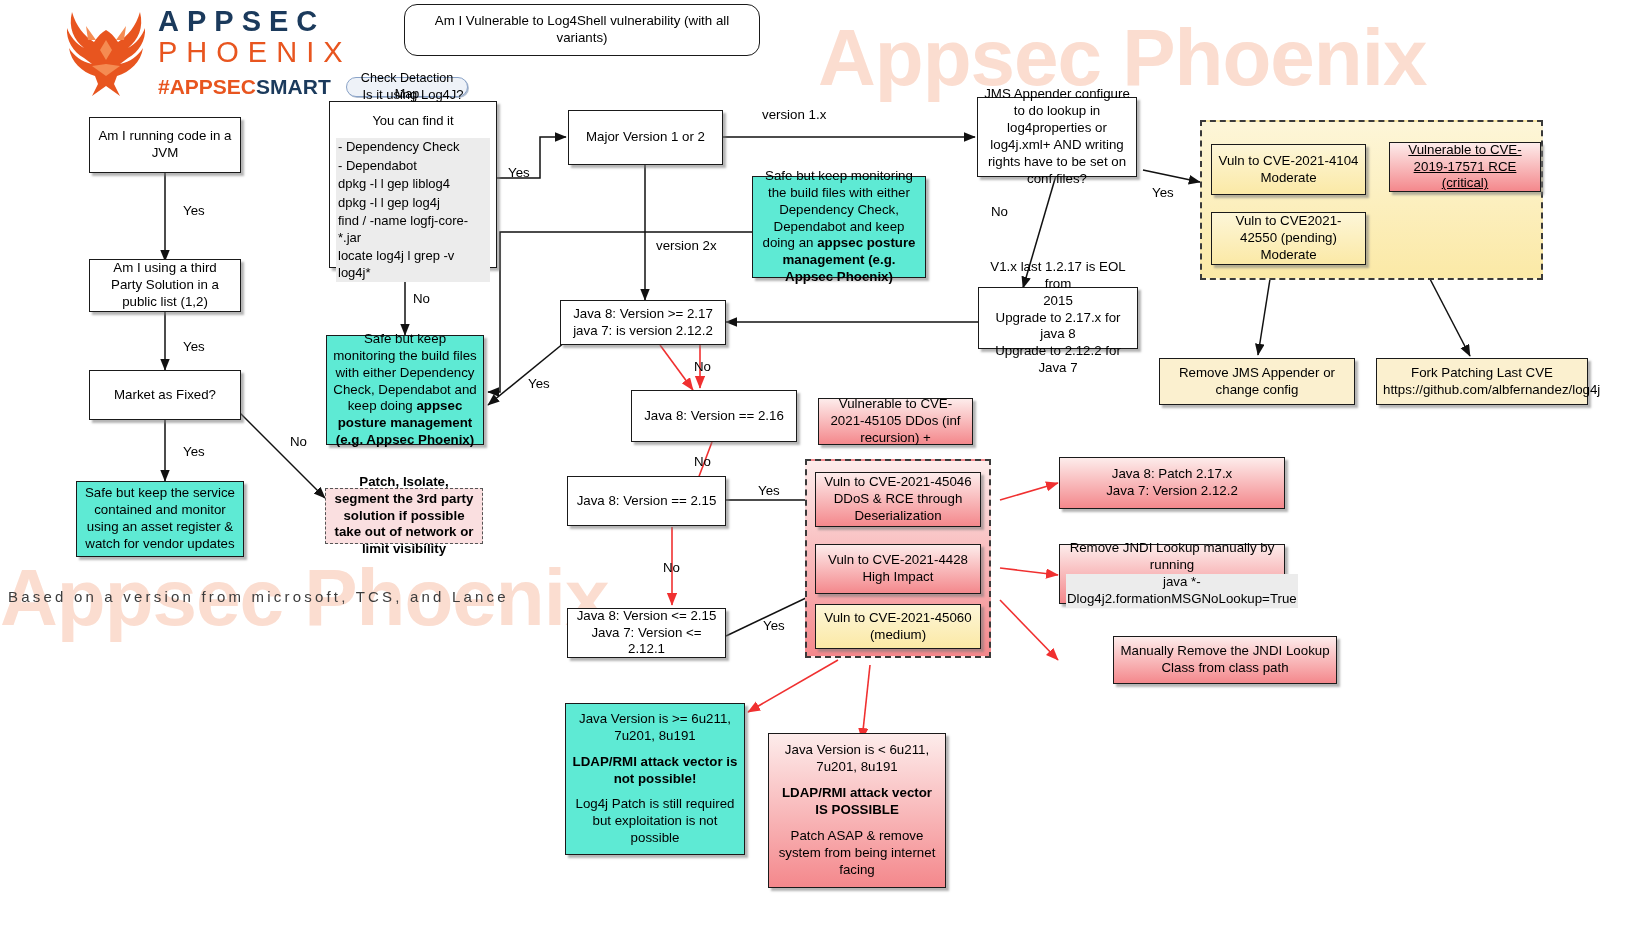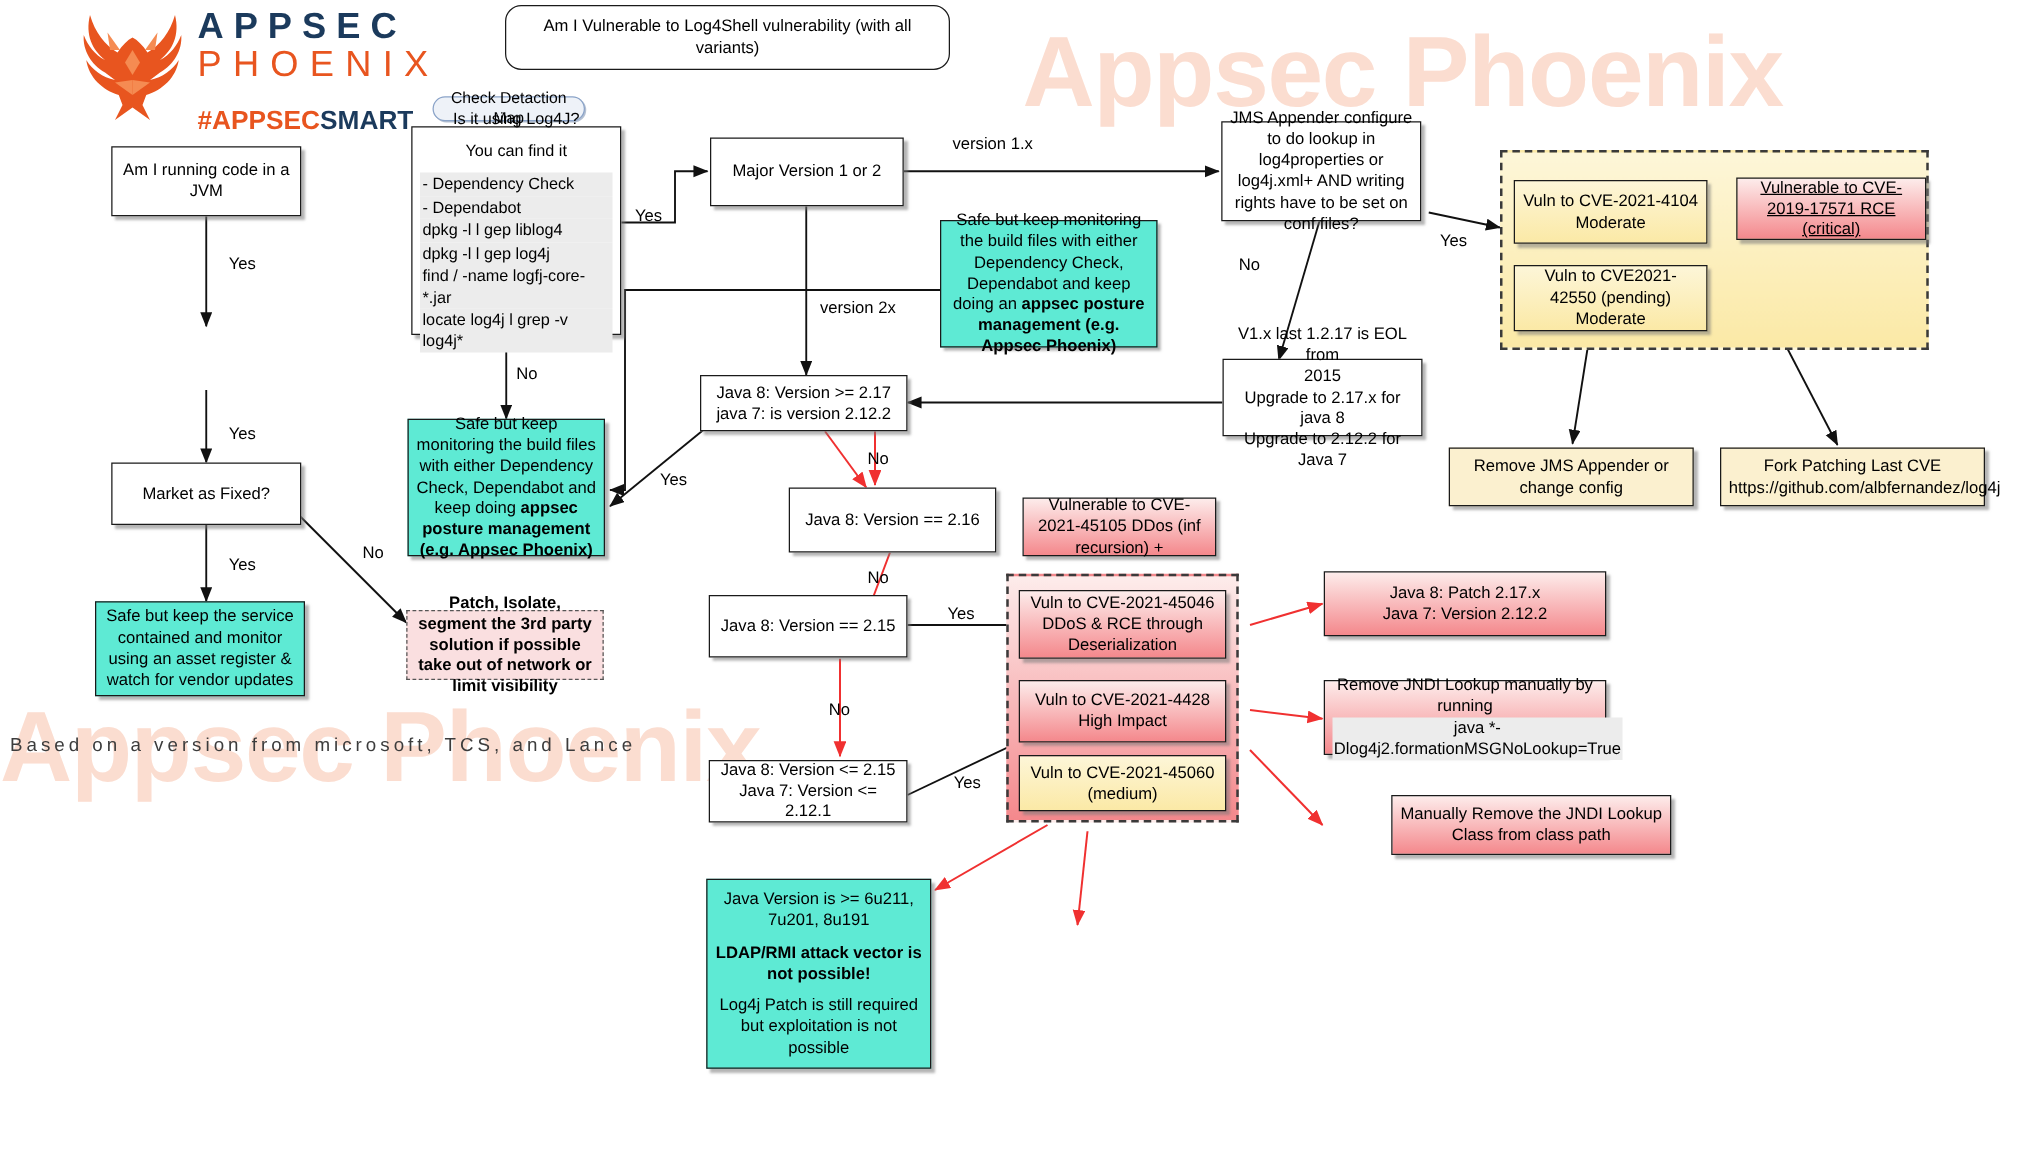--- a/index.html
+++ b/index.html
@@ -15,21 +15,21 @@
   .wm2{left:0px;top:552px;font-size:80px;}
   .wm-note{position:absolute;left:8px;top:588px;font-size:15px;color:#3c3c3c;
            letter-spacing:3.2px;white-space:nowrap;}
 
   
   .logo-wrap{position:absolute;left:62px;top:4px;width:290px;height:100px;}
   .logo-bird{position:absolute;left:0;top:2px;width:88px;height:92px;}
   .logo-text{position:absolute;left:96px;top:2px;}
   .logo-l1{font-size:29px;font-weight:bold;letter-spacing:8px;color:#1b3a5c;line-height:1.05;}
   .logo-l2{font-size:29px;font-weight:normal;letter-spacing:9px;color:#e8551f;line-height:1.15;}
-  .logo-l3{font-size:21px;font-weight:bold;letter-spacing:0px;line-height:1.2;margin-top:14px;}
+  .logo-l3{font-size:21px;font-weight:bold;letter-spacing:0px;line-height:1.2;margin-top:4px;}
   .o1{color:#e8551f;} .o2{color:#1b3a5c;}
 
   
   svg.wires{position:absolute;left:0;top:0;width:1630px;height:934px;overflow:visible;}
 
   
   .node{position:absolute;box-sizing:border-box;display:flex;align-items:center;
         justify-content:center;text-align:center;font-size:13.3px;line-height:1.27;
         border:1.6px solid #1a1a1a;background:#fff;
         box-shadow:3px 3px 2px rgba(120,120,120,.55);padding:4px 6px;}
@@ -167,20 +167,23 @@
   </div>
 
   <div class="node label-tag" style="left:346px;top:77px;width:122px;height:20px;font-size:12.6px;border-radius:10px;">
     <div class="in">Check Detaction Map</div>
   </div>
 
   <div class="node plain" style="left:89px;top:117px;width:152px;height:56px;">
     <div class="in">Am I running code in a JVM</div>
   </div>
 
+  <div class="node plain" style="left:89px;top:259px;width:152px;height:53px;">
+    <div class="in">Am I using a third Party Solution in a public list (1,2)</div>
+  </div>
 
   <div class="node plain" style="left:89px;top:370px;width:152px;height:50px;">
     <div class="in">Market as Fixed?</div>
   </div>
 
   <div class="node green" style="left:76px;top:481px;width:168px;height:76px;">
     <div class="in">Safe but keep the service contained and monitor using an asset register &amp; watch for vendor updates</div>
   </div>
 
   <div class="node plain" style="left:329px;top:101px;width:168px;height:167px;font-size:13px;">
@@ -313,14 +316,23 @@
   <div class="node green" style="left:565px;top:703px;width:180px;height:152px;">
     <div class="in">
       <div>Java Version is &gt;= 6u211, 7u201, 8u191</div>
       <span class="sp"></span>
       <b class="bold">LDAP/RMI attack vector is not possible!</b>
       <span class="sp"></span>
       <div>Log4j Patch is still required but exploitation is not possible</div>
     </div>
   </div>
 
+  <div class="node red" style="left:768px;top:733px;width:178px;height:155px;">
+    <div class="in">
+      <div>Java Version is &lt; 6u211, 7u201, 8u191</div>
+      <span class="sp"></span>
+      <b class="bold">LDAP/RMI attack vector IS POSSIBLE</b>
+      <span class="sp"></span>
+      <div>Patch ASAP &amp; remove system from being internet facing</div>
+    </div>
+  </div>
 
 </div>
 
 </body></html>

